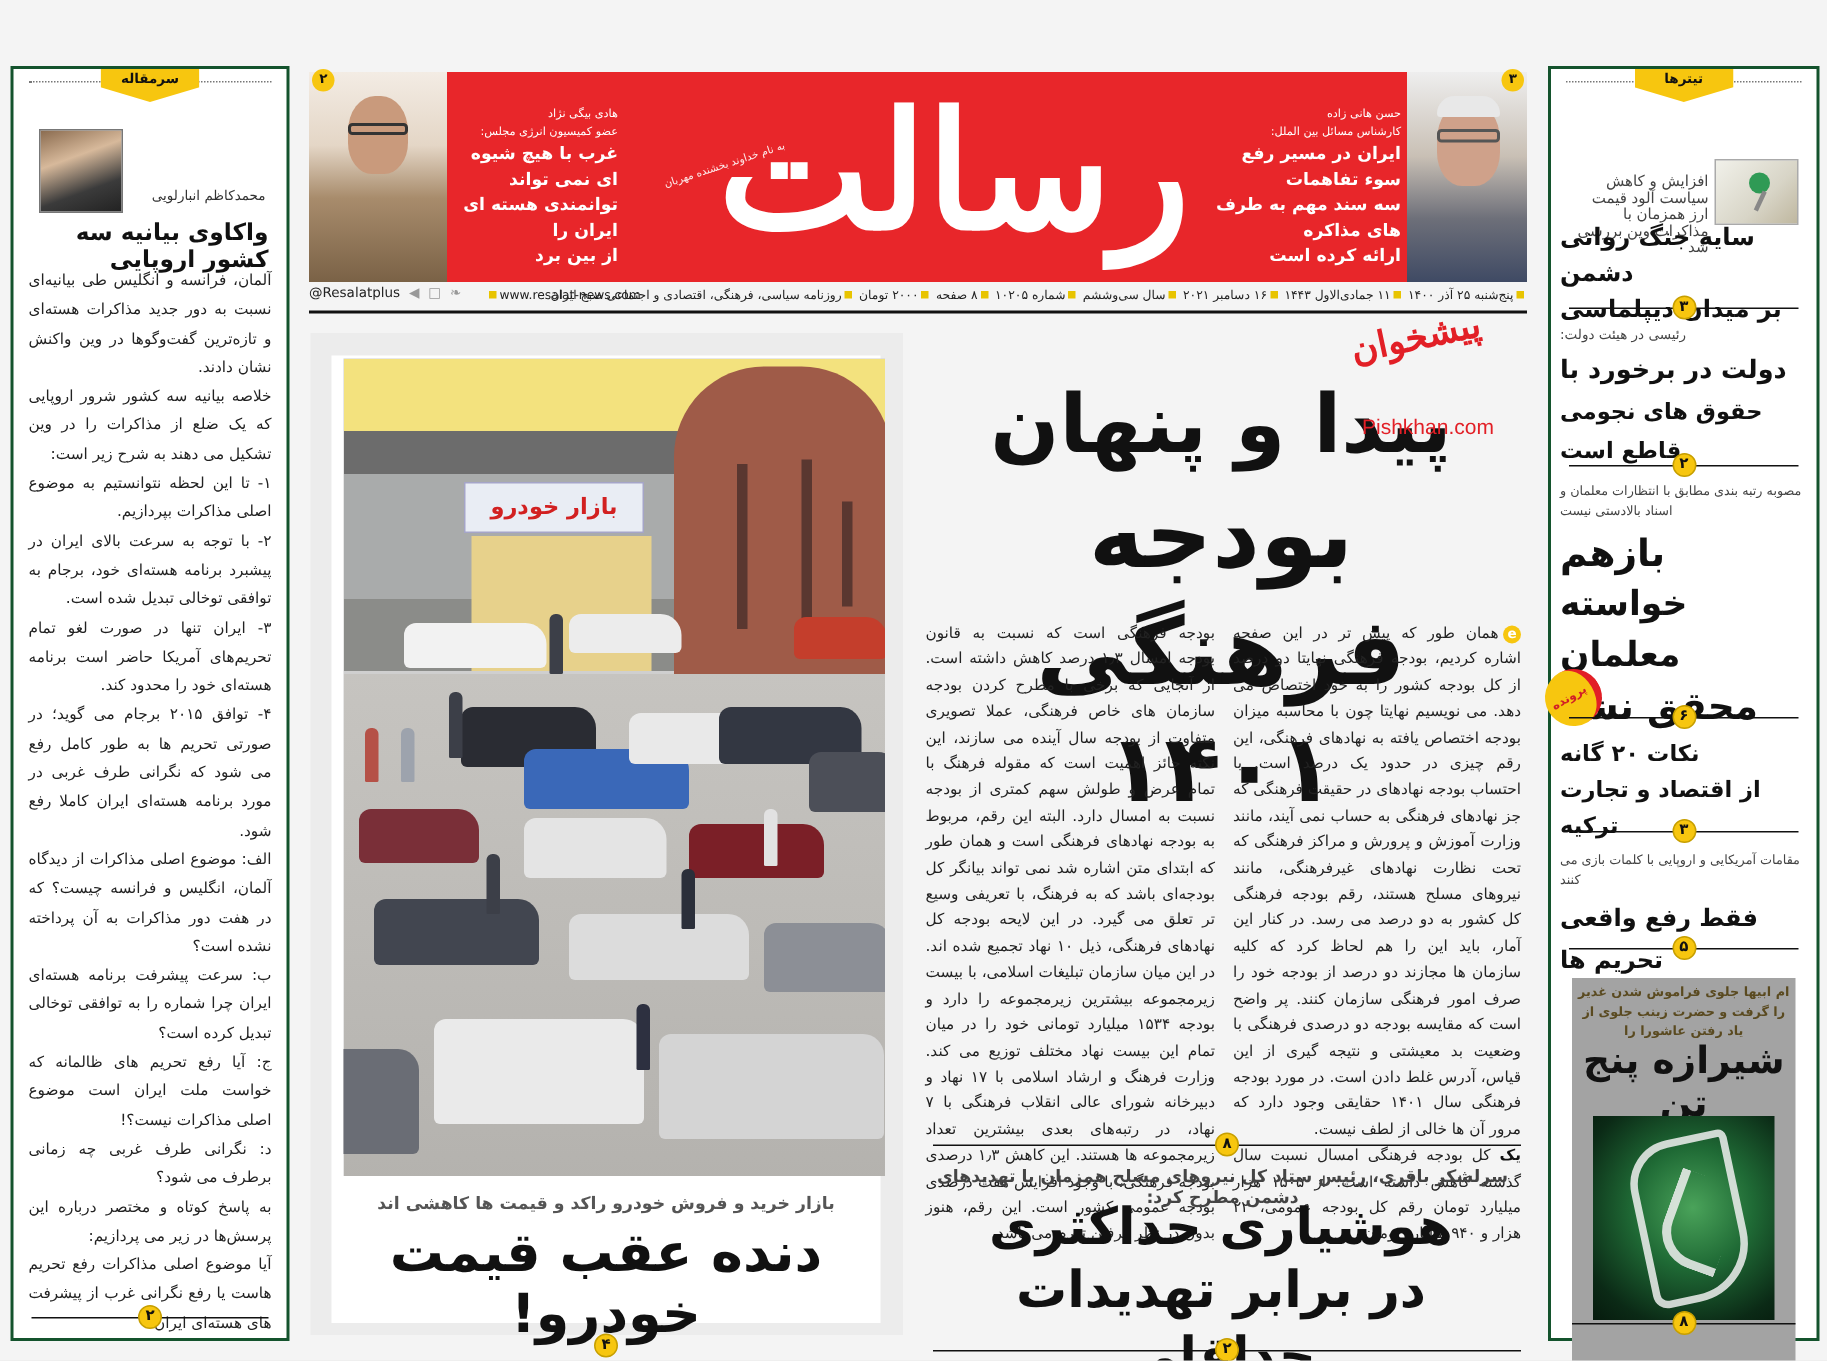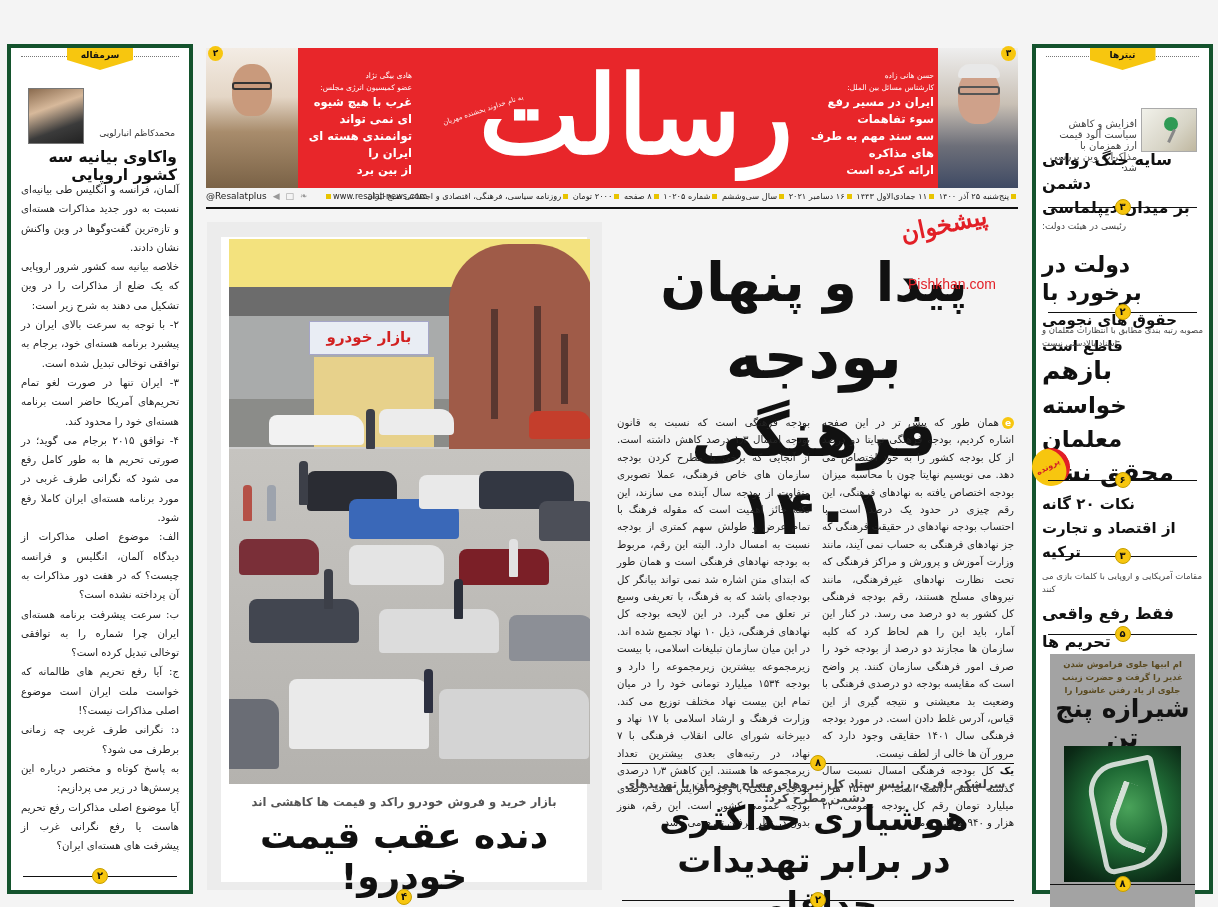--- a/index.html
+++ b/index.html
@@ -1,21 +1,21 @@
 <!DOCTYPE html>
 <html lang="fa" dir="rtl"><head>
 <meta charset="utf-8">
 <style>
 *{box-sizing:border-box;margin:0;padding:0}
 html,body{width:1218px;height:907px;overflow:hidden;background:#ececec}
 body{font-family:"DejaVu Sans",sans-serif;color:#111;position:relative}
 .page{position:absolute;left:0;top:0;width:1218px;height:907px;background:#f4f4f4}
 .abs{position:absolute}
 
-.sidecol{position:absolute;background:#fff;border:4px solid #14532d}
+.sidecol{position:absolute;background:#fff;border:2px solid #14532d}
 .left{left:7px;top:44px;width:186px;height:850px}
 .right{left:1032px;top:44px;width:181px;height:850px}
 .tagbox{position:absolute;top:0;left:50%;transform:translateX(-50%);width:66px;height:22px;background:#f7c60f;clip-path:polygon(0 0,100% 0,100% 55%,50% 100%,0 55%);text-align:center;font-size:9px;font-weight:bold;line-height:14px;color:#111}
 .dotline{position:absolute;top:8px;left:10px;right:10px;border-top:1px dotted #777;z-index:0}
 .numdot{display:inline-block;width:16px;height:16px;border-radius:50%;background:#f7c60f;border:1px solid #c79f00;font-size:10px;font-weight:bold;line-height:14px;text-align:center;color:#111}
 .sepline{position:relative;height:16px;margin:3px 12px}
 .sepline:before{content:"";position:absolute;left:0;right:0;top:8px;border-top:1.5px solid #111}
 .sepline .numdot{position:absolute;left:50%;top:0;transform:translateX(-50%)}
 
 .author-photo{position:absolute;left:17px;top:40px;width:56px;height:56px;background:linear-gradient(160deg,#8a6b4f 0%,#d7b99b 35%,#3b3b3b 70%,#222 100%);border:1px solid #777}
@@ -94,20 +94,21 @@
 
   <div class="sidecol left">
     <div class="dotline"></div>
     <div class="tagbox">سرمقاله</div>
     <div class="author-photo"></div>
     <div class="author-name">محمدکاظم انبارلویی</div>
     <div class="editorial-title">واکاوی بیانیه سه کشور اروپایی</div>
     <div class="editorial-body">
       <p>آلمان، فرانسه و انگلیس طی بیانیه‌ای نسبت به دور جدید مذاکرات هسته‌ای و تازه‌ترین گفت‌وگوها در وین واکنش نشان دادند.</p>
       <p>خلاصه بیانیه سه کشور شرور اروپایی که یک ضلع از مذاکرات را در وین تشکیل می دهند به شرح زیر است:</p>
+      <p>۱- تا این لحظه نتوانستیم به موضوع اصلی مذاکرات بپردازیم.</p>
       <p>۲- با توجه به سرعت بالای ایران در پیشبرد برنامه هسته‌ای خود، برجام به توافقی توخالی تبدیل شده است.</p>
       <p>۳- ایران تنها در صورت لغو تمام تحریم‌های آمریکا حاضر است برنامه هسته‌ای خود را محدود کند.</p>
       <p>۴- توافق ۲۰۱۵ برجام می گوید؛ در صورتی تحریم ها به طور کامل رفع می شود که نگرانی طرف غربی در مورد برنامه هسته‌ای ایران کاملا رفع شود.</p>
       <p>الف: موضوع اصلی مذاکرات از دیدگاه آلمان، انگلیس و فرانسه چیست؟ که در هفت دور مذاکرات به آن پرداخته نشده است؟</p>
       <p>ب: سرعت پیشرفت برنامه هسته‌ای ایران چرا شماره را به توافقی توخالی تبدیل کرده است؟</p>
       <p>ج: آیا رفع تحریم های ظالمانه که خواست ملت ایران است موضوع اصلی مذاکرات نیست؟!</p>
       <p>د: نگرانی طرف غربی چه زمانی برطرف می شود؟</p>
       <p>به پاسخ کوتاه و مختصر درباره این پرسش‌ها در زیر می پردازیم:</p>
       <p>آیا موضوع اصلی مذاکرات رفع تحریم هاست یا رفع نگرانی غرب از پیشرفت های هسته‌ای ایران؟</p>
 
@@ -248,21 +249,21 @@
     <div class="rc-block" style="top:100px">
       <div class="rc-title" style="font-size:16px;line-height:24px">سایه جنگ روانی دشمن</div>
       <div class="rc-title" style="font-size:16px;line-height:24px">بر میدان دیپلماسی</div>
     </div>
     <div class="sepline" style="position:absolute;top:151px;left:12px;right:12px;margin:0">
         <span class="numdot">۳</span>
       </div>
 
     <div class="rc-block" style="top:172px">
       <div class="rc-kicker">رئیسی در هیئت دولت:</div>
-      <div class="rc-title" style="font-size:22px;line-height:28px;margin-top:18px">دولت در برخورد با</div>
+      <div class="rc-title" style="font-size:17px;line-height:28px;margin-top:2px">دولت در برخورد با</div>
       <div class="rc-title" style="font-size:15px;line-height:26px">حقوق های نجومی قاطع است</div>
     </div>
     <div class="sepline" style="position:absolute;top:256px;left:12px;right:12px;margin:0">
         <span class="numdot">۲</span>
       </div>
 
     <div class="rc-block" style="top:276px">
       <div class="rc-kicker" style="font-size:8.5px">مصوبه رتبه بندی مطابق با انتظارات معلمان و اسناد بالادستی نیست</div>
       <div class="rc-title" style="font-size:25px;line-height:34px;margin-top:4px">بازهم</div>
       <div class="rc-title" style="font-size:23px;line-height:34px">خواسته معلمان</div>

